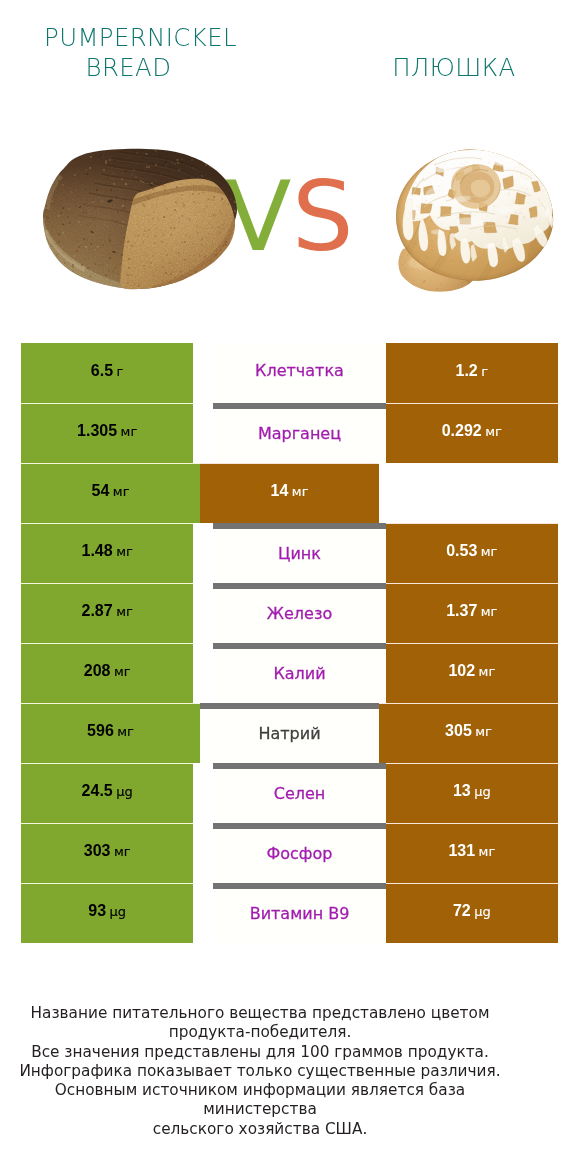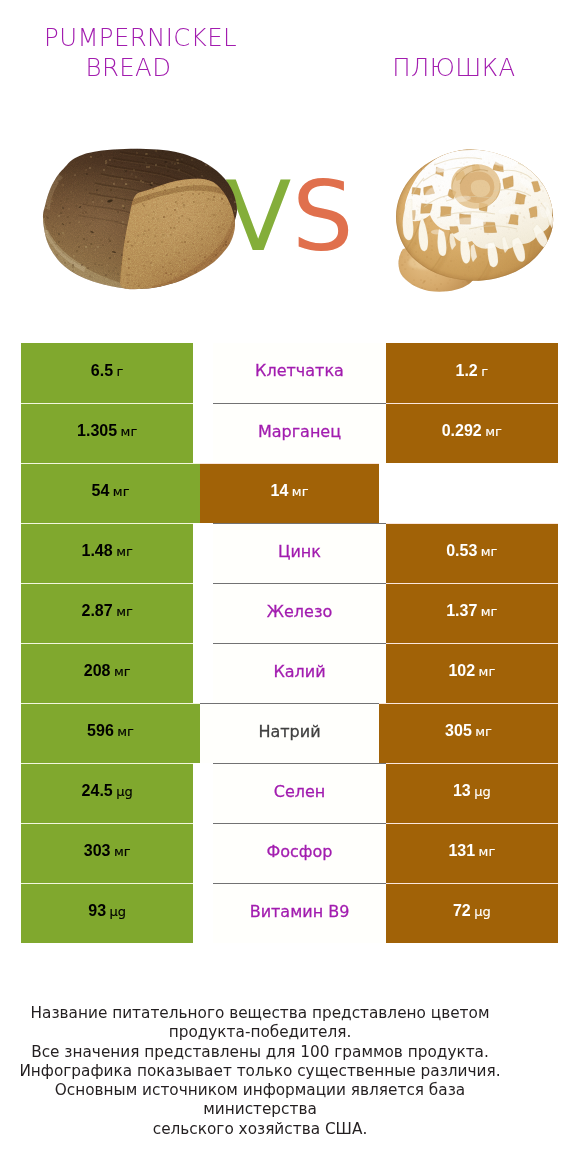--- a/index.html
+++ b/index.html
@@ -9,21 +9,21 @@
     font-family:"Liberation Sans", sans-serif;
     -webkit-font-smoothing:antialiased;
   }
   .page { position:relative; width:580px; height:1174px; overflow:hidden; background:#fff; }
 
   
   .title {
     position:absolute;
     font-family:"DejaVu Sans", sans-serif;
     font-weight:200;
-    color:#a21caf;
+    color:#0f766e;
     text-align:center;
     letter-spacing:0.4px;
     line-height:30px;
   }
   #title-left  { left:18px;  top:23px; width:245px; font-size:24.4px; }
   #title-left .l2 { display:inline-block; padding-right:24px; }
   #title-right { left:334px; top:53px; width:240px; font-size:24.4px; }
 
   
   .vs {
@@ -55,21 +55,21 @@
   }
   .cell .num { font-family:"Liberation Sans", sans-serif; font-size:16px; font-weight:bold; -webkit-text-stroke:0; position:relative; top:-0.5px; }
   .cell .unit { font-family:"DejaVu Sans", sans-serif; font-size:13px; font-weight:normal; -webkit-text-stroke:0.15px currentColor; margin-left:3.5px; }
   .cell-left  { background:#80a82e; color:#000000; }
   .cell-mid   { background:#fffffc; }
   .cell-right { background:#a16207; color:#ffffff; }
   .cell-mid.win-left  { color:#a21caf;margin-left:20px; }
   .cell-mid.win-right { color:#404040; }
   .row + .row .cell-left  { box-shadow: inset 0 1px 0 0 #f2f7dd; }
   .row + .row .cell-right { box-shadow: inset 0 1px 0 0 #fbe6dd; }
-  .row + .row .cell-mid   { border-top:1px solid #737373; }
+  .row + .row .cell-mid   { border-top:6px solid #737373; }
 
   
   .footer {
     position:absolute; left:0; top:1004px; width:520px;
     text-align:center;
     font-family:"DejaVu Sans", sans-serif;
     font-size:15.3px;
     line-height:19.3px;
     color:#231f20;
     font-weight:400;

